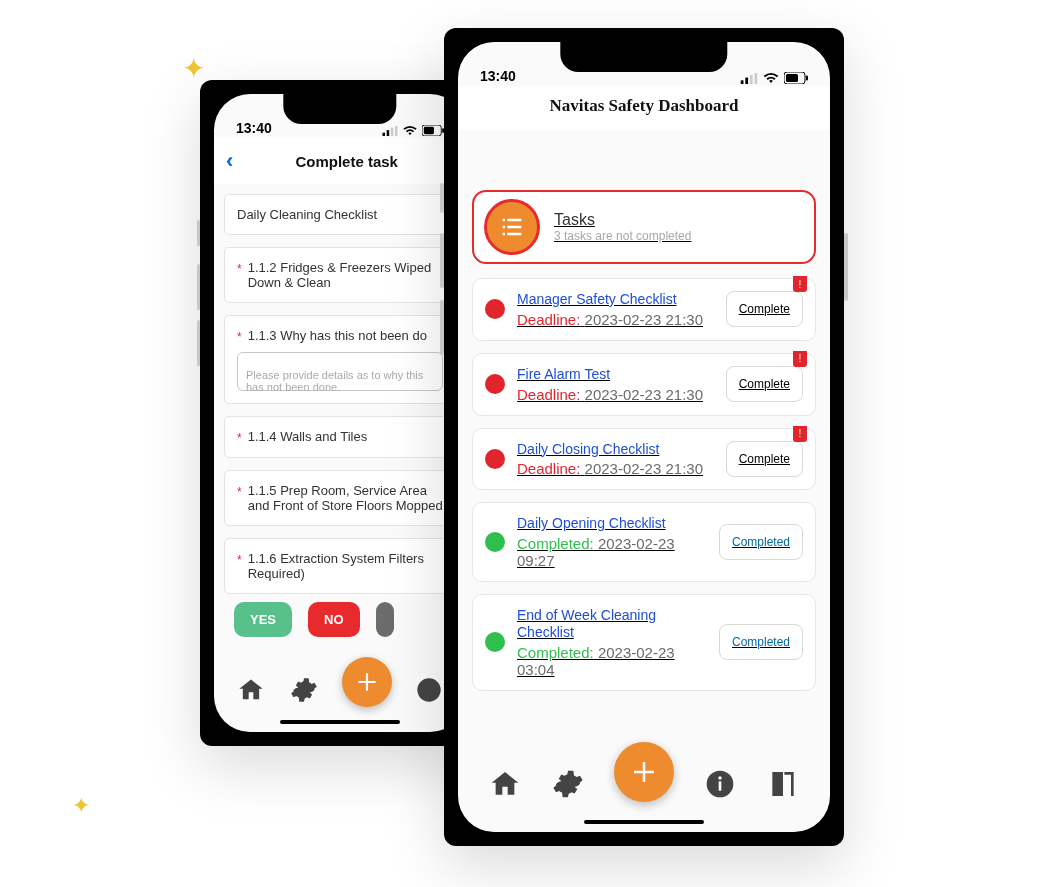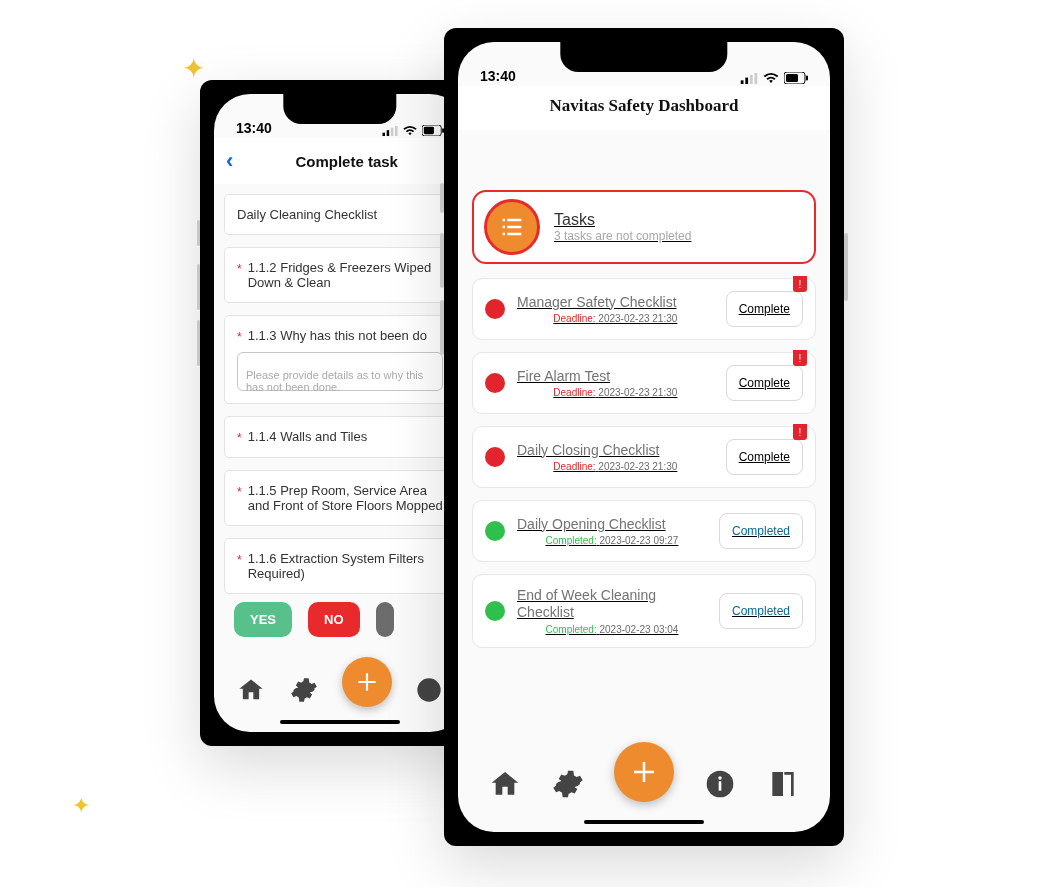--- a/index.html
+++ b/index.html
@@ -119,22 +119,22 @@
   .task-card {
     position: relative;
     background: #fff; border: 1px solid #e6e6e6; border-radius: 10px;
     padding: 12px 12px; margin-bottom: 12px;
     display: flex; align-items: center; gap: 12px;
   }
   .dot { width: 20px; height: 20px; border-radius: 50%; flex-shrink: 0; }
   .dot-red { background: #e2252c; }
   .dot-green { background: #2fbf4c; }
   .task-main { flex: 1; min-width: 0; }
-  .task-title { font-size: 14px; color: #737373; line-height: 1.2; }
-  .task-meta { font-size: 10px; margin-top: 3px; text-align: center; }
+  .task-title { font-size: 14px; color: #1d4ed8; line-height: 1.2; }
+  .task-meta { font-size: 15px; margin-top: 3px; }
   .meta-label-red { color: #e2252c; }
   .meta-label-green { color: #2fbf4c; }
   .meta-val { color: #6b6b6b; }
   .task-action {
     border: 1px solid #d9d9d9; border-radius: 8px; padding: 10px 12px;
     font-size: 12px; background: #fff;
   }
   .task-action.green { color: #0369a1; }
   .flag {
     position: absolute; top: -3px; right: 8px; width: 14px; height: 16px;

